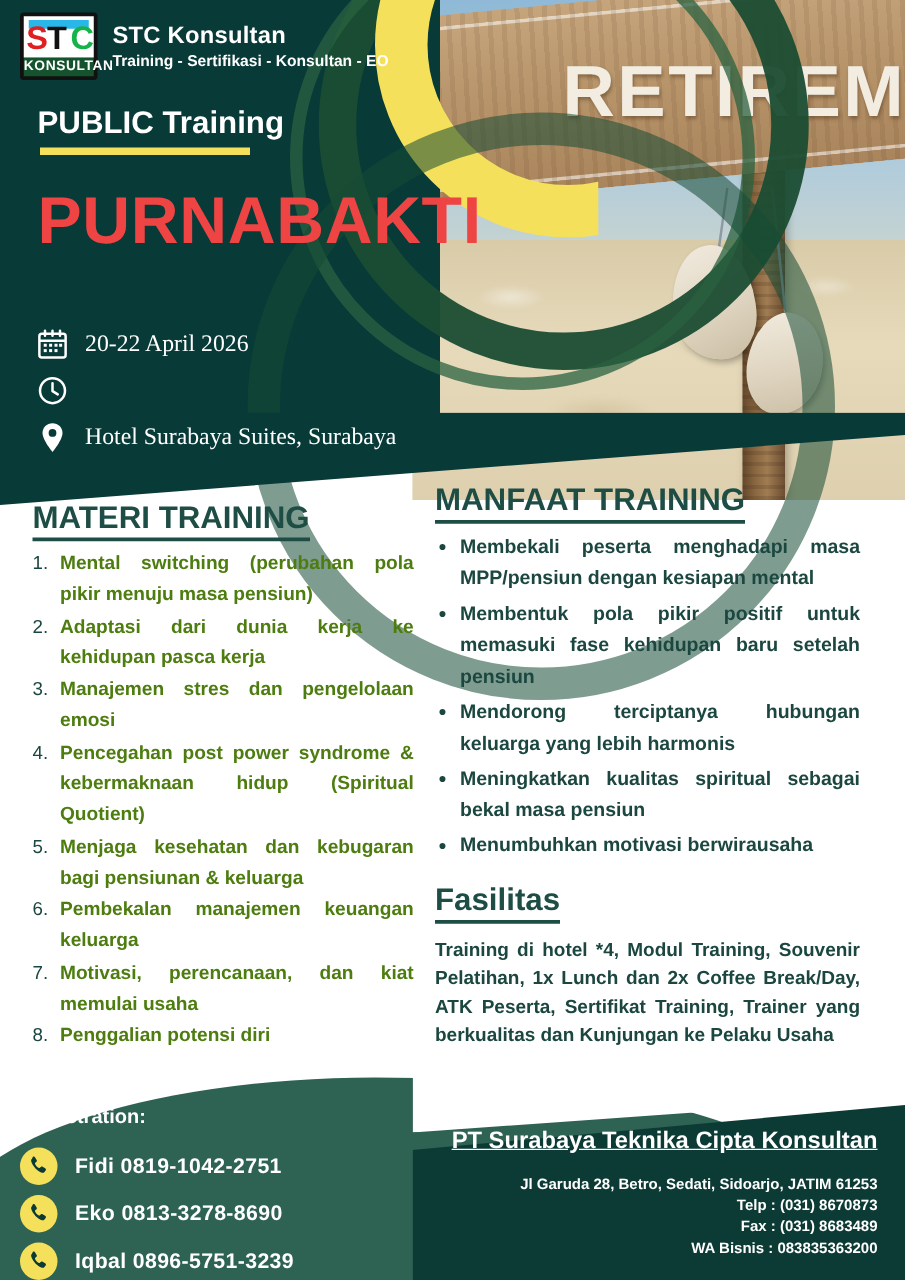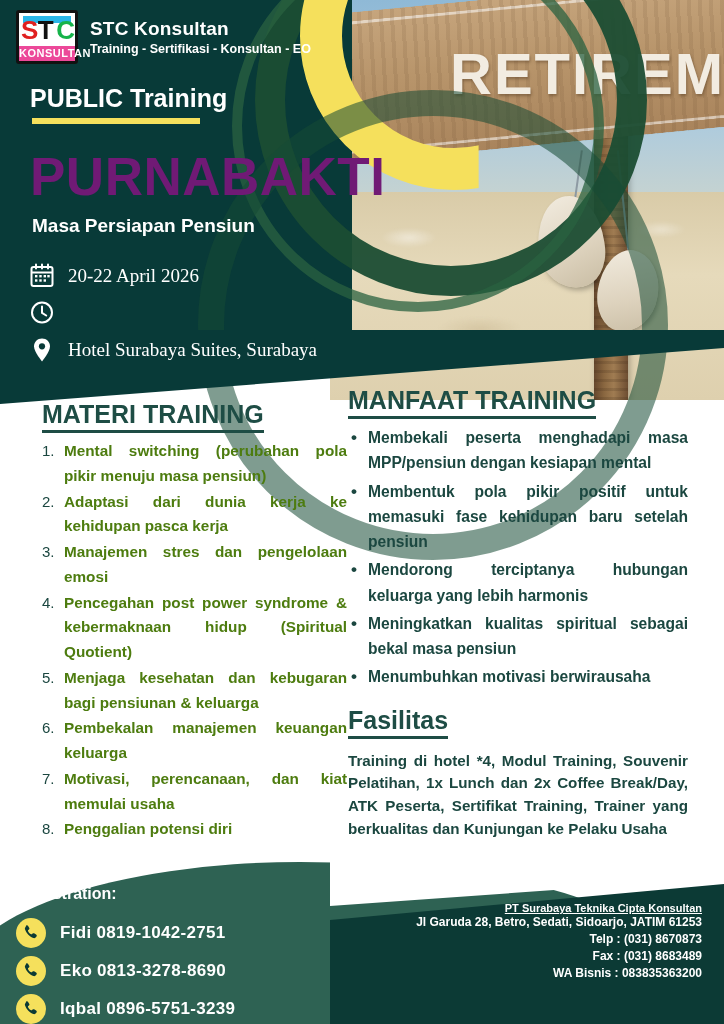--- a/index.html
+++ b/index.html
@@ -157,52 +157,52 @@
   .logo-t::after{
     content:"T"; position:absolute; left:0px; top:4px;
     font:700 26px/1 "Liberation Sans",sans-serif; color:#111;
   }
   .logo-c{ flex:1; position:relative; }
   .logo-c::after{
     content:"C"; position:absolute; left:0px; top:4px;
     font:700 26px/1 "Liberation Sans",sans-serif; color:#16b34a;
   }
   .logo-word{
-    height:15px; color:#fff; background:#ec4899;
+    height:15px; color:#fff; background:#14532d;
     font:700 11px/15px "Liberation Sans",sans-serif;
     letter-spacing:.5px; 
   }
   .brand-txt{ color:#fff; }
   .brand-name{ font-size:19px; font-weight:700; letter-spacing:.2px; }
   .brand-sub{ font-size:12.5px; font-weight:700; margin-top:2px; }
 
   .public-training{
     position:absolute; left:30px; top:84px;
     color:#fff; font-size:25px; font-weight:700;
   }
   .rule{
     position:absolute; left:32px; top:118px;
     width:168px; height:6px; background:#f5e05c;
   }
   .title-main{
     position:absolute; left:30px; top:146px;
-    color:#701a75; font-size:53px; font-weight:700; letter-spacing:.5px;
+    color:#ef4444; font-size:53px; font-weight:700; letter-spacing:.5px;
   }
   .title-sub{
     position:absolute; left:32px; top:215px;
     color:#fff; font-size:19px; font-weight:700;
   }
 
   .meta{ position:absolute; left:30px; top:262px;font-family:Liberation Serif, serif; }
   .meta-row{ display:flex; align-items:center; gap:14px; margin-bottom:9px; height:28px; }
   .meta-ico{ width:24px; height:26px; position:relative; flex:0 0 24px; }
   .meta-txt{ color:#ffffff; font-size:19px; }
 
   
-  .col-left{ position:absolute; left:42px; top:400px; width:305px; }
+  .col-left{ position:absolute; left:26px; top:400px; width:305px; }
   .col-right{ position:absolute; left:348px; top:386px; width:340px; }
 
   .sec-head{
     display:inline-block;
     color:#1e4d45; font-size:25px; font-weight:700;
     border-bottom:3px solid #1e4d45; padding-bottom:1px;
     margin-bottom:6px;
   }
   .sec-head.small{ font-size:25px; }
 
@@ -257,21 +257,21 @@
     position:relative; flex:0 0 30px;
   }
   .phone-ico svg{ position:absolute; left:7px; top:6px; }
   .reg-name{ color:#ffffff; font-size:17px; font-weight:700; letter-spacing:.3px; }
 
   .company{
     position:absolute; right:22px; top:902px;
     text-align:right; color:#ffffff; width:390px;
   }
   .company-name{
-    font-size:11px; font-weight:700; text-decoration:underline; margin-bottom:0;
+    font-size:19px; font-weight:700; text-decoration:underline; margin-bottom:15px;
   }
   .company-line{ font-size:12px; font-weight:700; line-height:1.42; }
 
   
   .white-wedge{
     position:absolute; left:330px; top:860px; width:394px; height:46px;
     background:#ffffff;
     clip-path: polygon(0 0, 394px 0, 394px 18px, 0 46px);
   }
 </style>
@@ -312,21 +312,20 @@
     </div>
     <div class="brand-txt">
       <div class="brand-name">STC Konsultan</div>
       <div class="brand-sub">Training - Sertifikasi - Konsultan - EO</div>
     </div>
   </div>
 
   <div class="public-training">PUBLIC Training</div>
   <div class="rule"></div>
   <div class="title-main">PURNABAKTI</div>
-  <div class="title-sub">Masa Persiapan Pensiun</div>
 
   <div class="meta">
     <div class="meta-row">
       <span class="meta-ico">
         <svg width="24" height="25" viewBox="0 0 24 25" fill="none">
           <rect x="1.5" y="4" width="21" height="19" rx="2" stroke="#fff" stroke-width="2"></rect>
           <path d="M1.5 9.5h21" stroke="#fff" stroke-width="2"></path>
           <path d="M6 1.5v4M12 1.5v4M18 1.5v4" stroke="#fff" stroke-width="2" stroke-linecap="round"></path>
           <rect x="5" y="12" width="2.4" height="2.4" fill="#fff"></rect>
           <rect x="9.3" y="12" width="2.4" height="2.4" fill="#fff"></rect>

